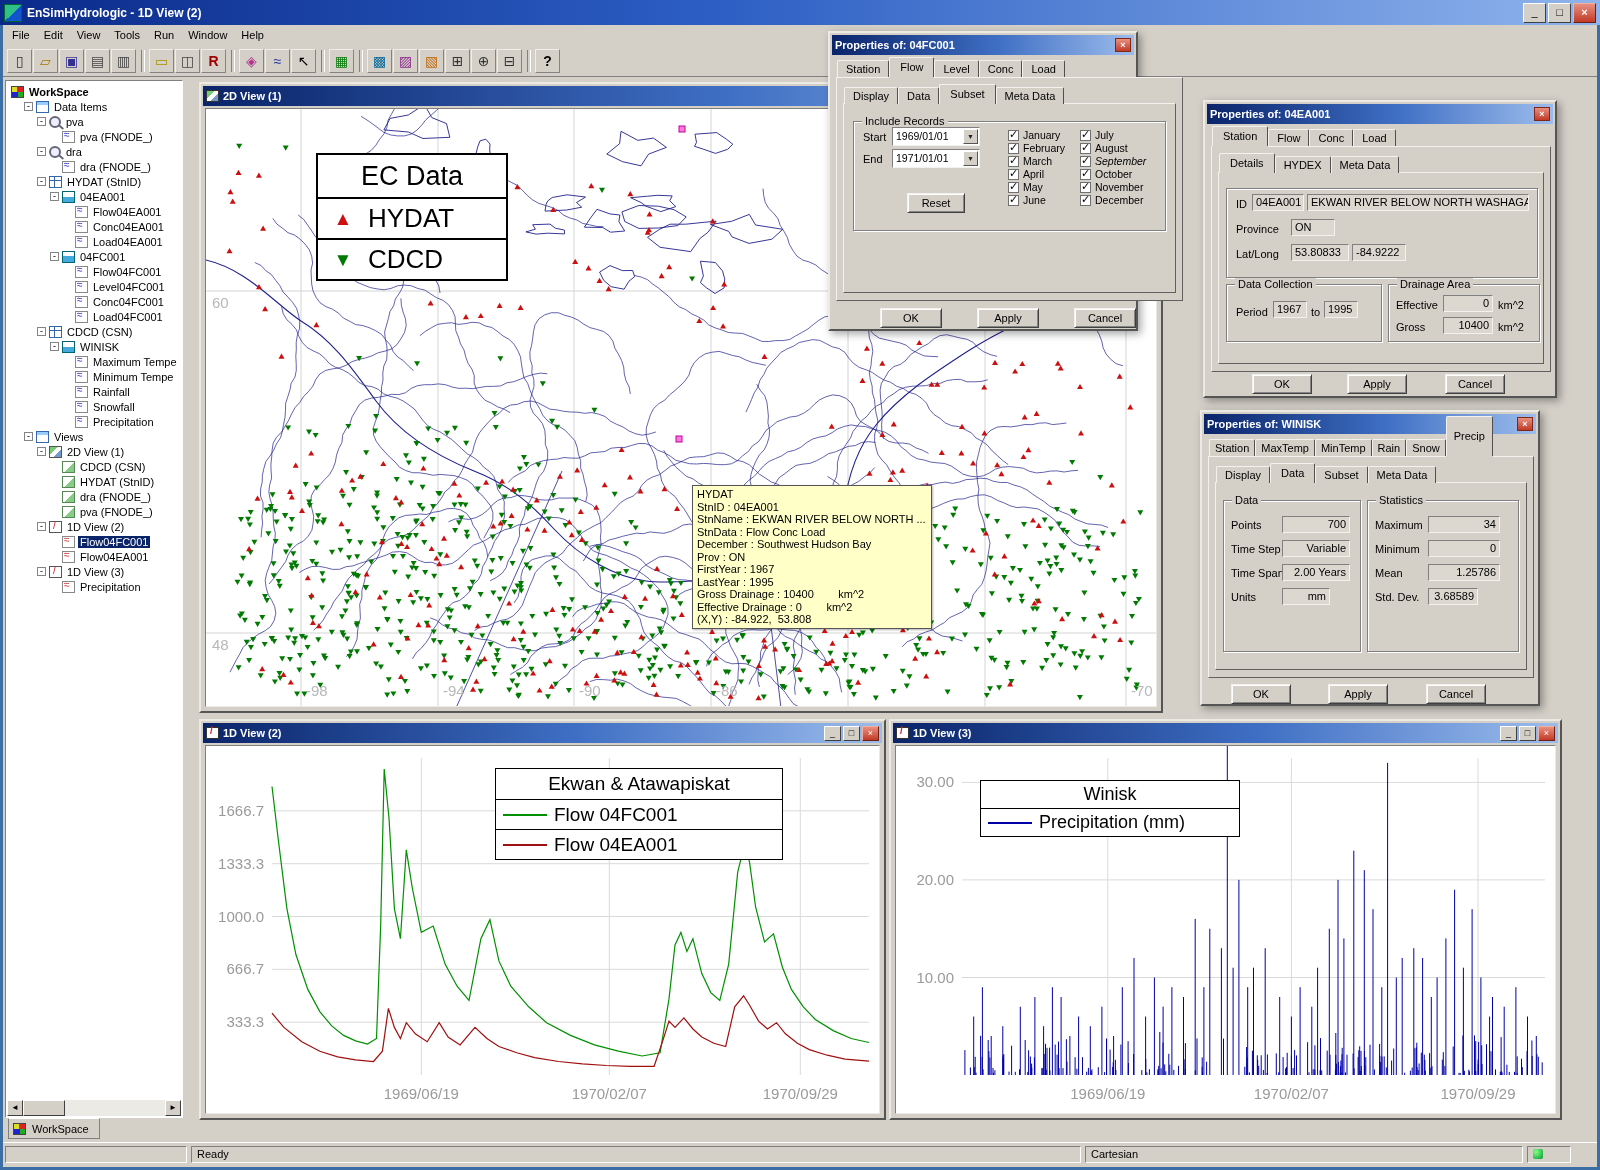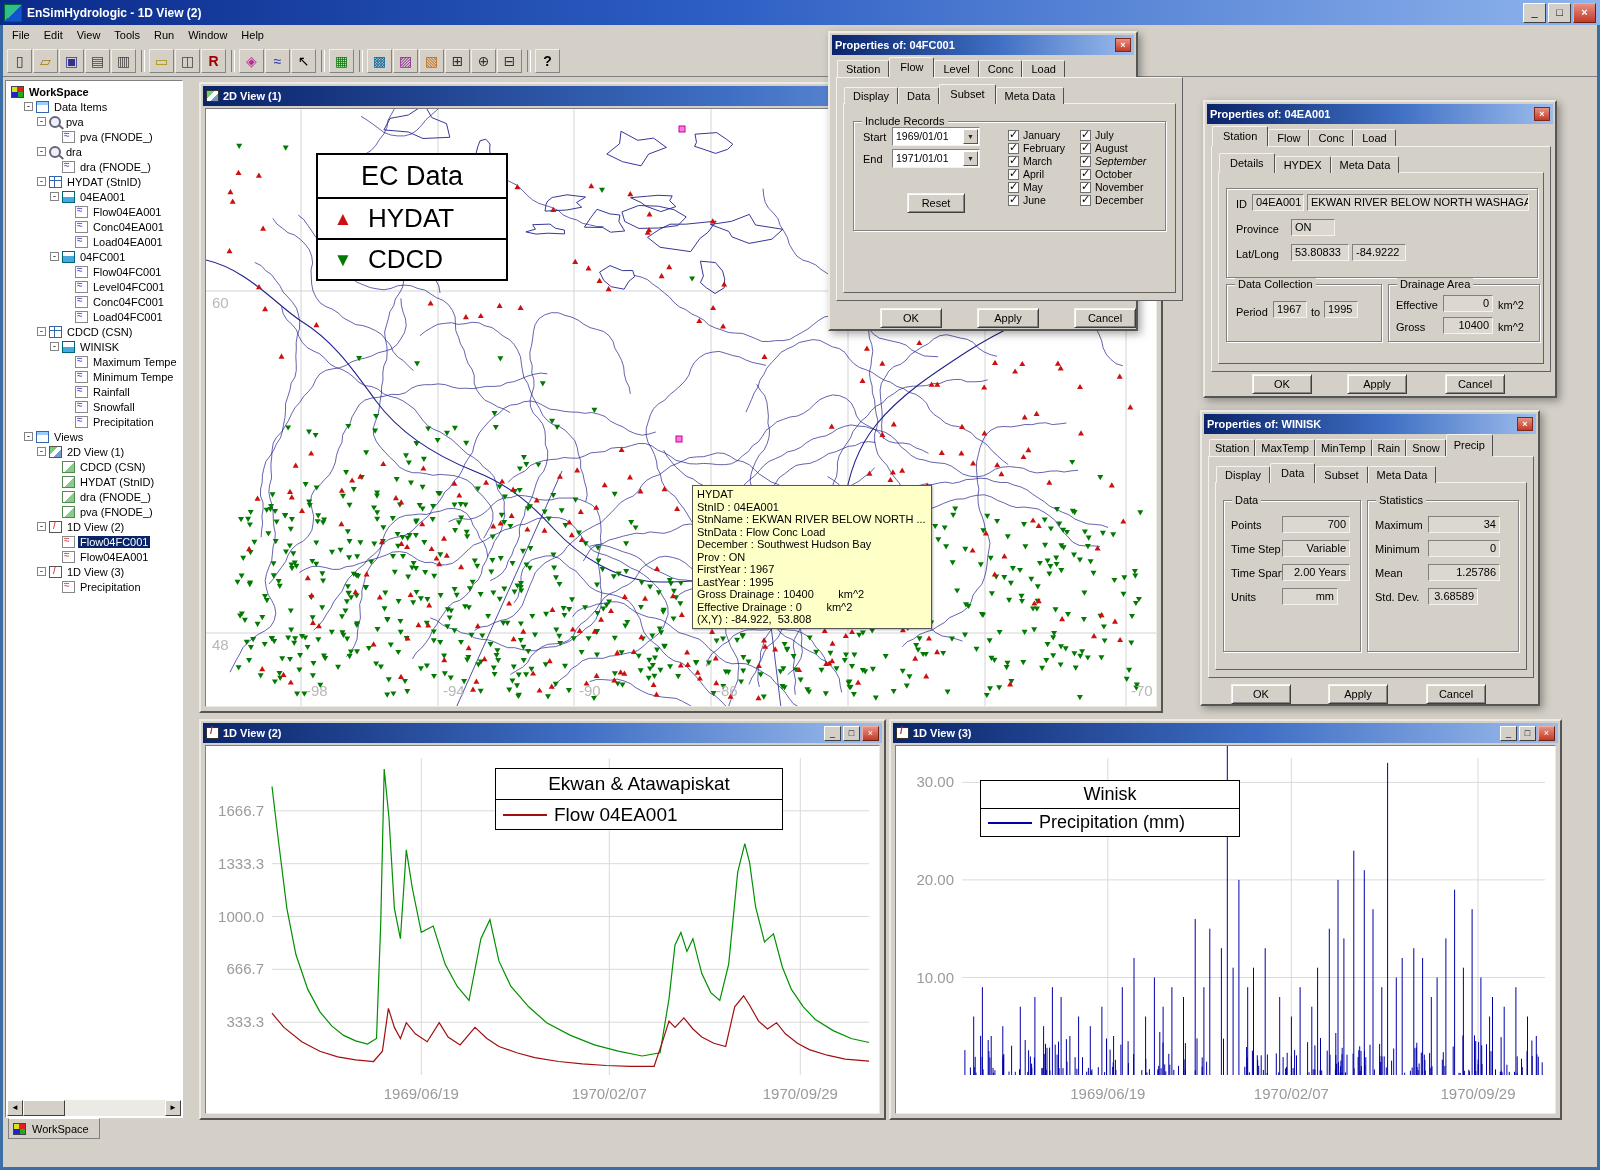--- a/index.html
+++ b/index.html
@@ -101,21 +101,21 @@
        box-sizing:border-box;box-shadow:3px 3px 8px rgba(0,0,0,.35);}
   .dtitle span:first-child{flex:1;}
   .dclose{width:16px;height:14px;background:linear-gradient(#e89080,#c23a28);border:1px solid #802818;color:#fff;
        font-size:9px;line-height:12px;text-align:center;box-sizing:border-box;flex:none;}
   .tabs{position:absolute;display:flex;align-items:flex-end;height:19px;z-index:6;}
   .tab{height:16px;line-height:16px;padding:0 8px;background:#d4d0c8;border:1px solid;
        border-color:#f4f2ee #505050 #d4d0c8 #f4f2ee;border-bottom:none;font-size:11px;
        border-top-left-radius:2px;border-top-right-radius:2px;position:relative;}
   .tab.act{height:19px;line-height:19px;padding:0 10px;z-index:7;box-shadow:0 2px 0 #d4d0c8;}
   .tabs-sm .tab{padding:0 5px;}
-  .tabs-sm .tab.act{padding:1px 7px;}
+  .tabs-sm .tab.act{padding:10px 7px;}
   .tabpage{position:absolute;background:#d4d0c8;border:1px solid;border-color:#f4f2ee #606060 #606060 #f4f2ee;z-index:4;}
   .grp{position:absolute;border:1px solid #808080;box-shadow:inset 1px 1px 0 #fff,1px 1px 0 #fff;z-index:5;}
   .grp-t{position:absolute;top:-7px;left:8px;background:#d4d0c8;padding:0 3px;font-size:11px;}
   .dlabel{position:absolute;font-size:11px;height:14px;line-height:14px;white-space:nowrap;z-index:6;}
   .dfld{position:absolute;height:17px;box-sizing:border-box;font-size:11px;line-height:15px;padding:0 3px;
        background:#dcd8d0;border:1px solid;border-color:#808080 #f4f2ee #f4f2ee #808080;
        white-space:nowrap;overflow:hidden;z-index:6;}
   .dfld.right{text-align:right;}
   .combo{position:absolute;height:19px;box-sizing:border-box;background:#fff;border:1px solid;
        border-color:#808080 #f4f2ee #f4f2ee #808080;font-size:10.5px;line-height:17px;
@@ -1429,20 +1429,26 @@
           <text x="58" y="122.7" text-anchor="end" fill="#9a9a9a" font-size="15">1333.3</text>
           <text x="58" y="69.8" text-anchor="end" fill="#9a9a9a" font-size="15">1666.7</text>
           <text x="215.3" y="353" text-anchor="middle" fill="#9a9a9a" font-size="15">1969/06/19</text>
           <text x="403.3" y="353" text-anchor="middle" fill="#9a9a9a" font-size="15">1970/02/07</text>
           <text x="594.3" y="353" text-anchor="middle" fill="#9a9a9a" font-size="15">1970/09/29</text>
           <polyline fill="none" stroke="#009000" stroke-width="1.2" points="66.0,40.5 72.0,91.3 80.9,162.6 89.9,208.5 101.8,243.4 113.8,265.6 125.7,279.9 137.6,289.4 149.6,294.9 161.5,298.1 170.5,292.5 174.7,178.4 178.2,23.1 183.0,72.2 188.4,162.6 194.4,192.7 200.3,103.9 206.3,142.0 215.3,186.4 227.2,180.0 239.1,218.1 251.1,240.2 263.0,254.5 274.9,192.7 283.9,173.7 292.9,214.9 304.8,240.2 322.7,260.8 340.6,276.7 364.5,289.4 388.4,298.9 412.3,305.2 436.1,310.0 454.1,306.8 463.0,252.9 469.0,199.0 474.9,186.4 480.9,205.4 486.9,192.7 495.8,227.6 504.8,246.6 513.8,254.5 522.7,218.1 531.7,126.1 538.8,97.6 543.6,116.6 549.6,161.0 558.5,195.9 567.5,187.9 576.4,221.2 585.4,243.4 597.3,260.8 609.3,273.5 627.2,284.6 645.1,292.5 663.0,296.5"></polyline>
           <polyline fill="none" stroke="#a01010" stroke-width="1.2" points="66.0,267.2 77.9,281.4 95.8,295.7 113.8,305.2 131.7,310.8 149.6,313.9 167.5,315.5 176.4,305.2 182.4,262.4 188.4,281.4 194.4,292.5 200.3,276.7 209.3,287.8 221.2,295.7 233.2,276.7 242.1,291.0 254.1,298.9 269.0,281.4 280.9,292.5 292.9,300.5 310.8,306.8 328.7,311.6 352.6,315.5 376.4,317.9 400.3,319.5 424.2,320.3 448.1,320.3 457.0,294.1 463.0,275.1 469.0,281.4 477.9,271.9 486.9,283.0 495.8,291.0 507.8,297.3 519.7,300.5 528.7,260.8 537.6,249.8 543.6,259.3 552.6,275.1 561.5,283.0 570.5,276.7 579.4,287.8 591.4,297.3 603.3,303.6 621.2,309.2 639.1,313.1 663.0,315.1"></polyline>
         </svg>
       <div class="chartlegend" style="left:289px;top:22px;width:286px;">
         <div class="cl-title">Ekwan &amp; Atawapiskat</div>
+        <div class="cl-row">
+          <span class="cl-sw">
+              <i id="sw-g" style="background: rgb(0, 144, 0);"></i>
+            </span>
+          <span class="cl-lab">Flow 04FC001</span>
+        </div>
         <div class="cl-row last">
           <span class="cl-sw">
               <i id="sw-r" style="background: rgb(160, 16, 16);"></i>
             </span>
           <span class="cl-lab">Flow 04EA001</span>
         </div>
       </div>
     </div>
   </div>
 
@@ -1924,25 +1930,31 @@
     <div class="pbtn" style="left:29px;top:272px;width:60px;">OK</div>
     <div class="pbtn" style="left:126px;top:272px;width:60px;">Apply</div>
     <div class="pbtn" style="left:224px;top:272px;width:60px;">Cancel</div>
   <span class="dlabel" style="left: 29px; top: 106px;">Points</span>
       <span class="dfld right" style="left: 80px; top: 104px; width: 68px;">700</span>
       <span class="dlabel" style="left: 29px; top: 130px;">Time Step</span>
       <span class="dfld right" style="left: 80px; top: 128px; width: 68px;">Variable</span>
       <span class="dlabel" style="left: 29px; top: 154px;">Time Span</span>
       <span class="dfld right" style="left: 80px; top: 152px; width: 68px;">2.00 Years</span>
       <span class="dlabel" style="left: 29px; top: 178px;">Units</span>
-      <span class="dfld right" style="left: 80px; top: 176px; width: 56px;">mm</span>
+      <span class="dfld right" style="left: 80px; top: 176px; width: 48px;">mm</span>
       <span class="dlabel" style="left: 173px; top: 106px;">Maximum</span>
       <span class="dfld right" style="left: 226px; top: 104px; width: 72px;">34</span>
       <span class="dlabel" style="left: 173px; top: 130px;">Minimum</span>
       <span class="dfld right" style="left: 226px; top: 128px; width: 72px;">0</span>
       <span class="dlabel" style="left: 173px; top: 154px;">Mean</span>
       <span class="dfld right" style="left: 226px; top: 152px; width: 72px;">1.25786</span>
       <span class="dlabel" style="left: 173px; top: 178px;">Std. Dev.</span>
       <span class="dfld right" style="left: 226px; top: 176px; width: 50px;">3.68589</span>
     </div>
 
+  <div class="statusbar">
+    <span class="sbpanel" style="left:2px;width:182px;"></span>
+    <span class="sbpanel" style="left:188px;width:890px;"><span>Ready</span></span>
+    <span class="sbpanel" style="left:1082px;width:438px;"><span>Cartesian</span></span>
+    <span class="sbpanel" style="left:1524px;width:44px;"><span class="greendot"></span></span>
+  </div>
 
 </div>
 
 </body></html>

